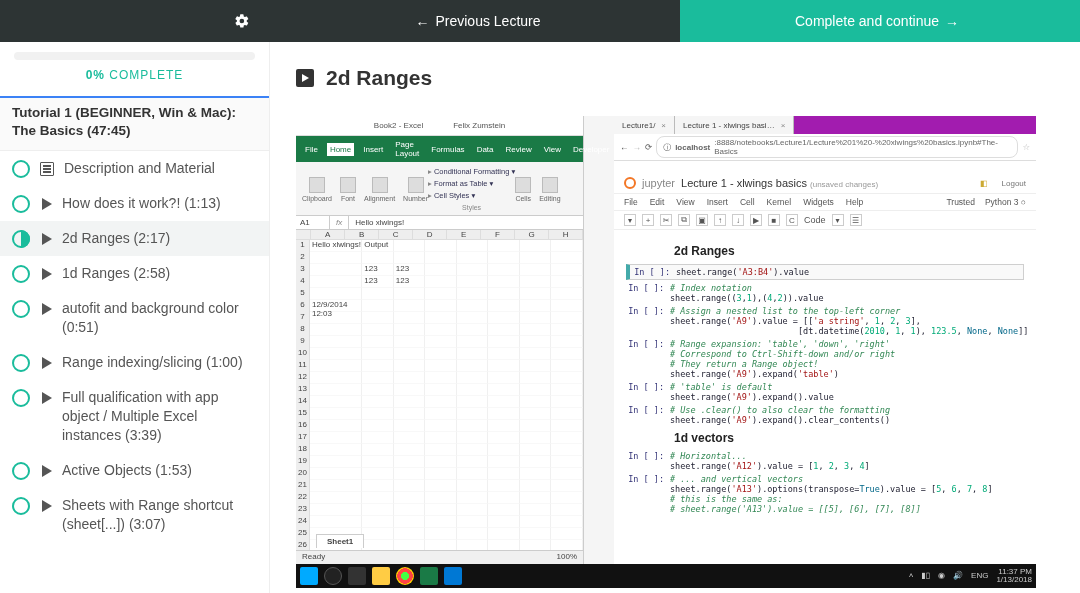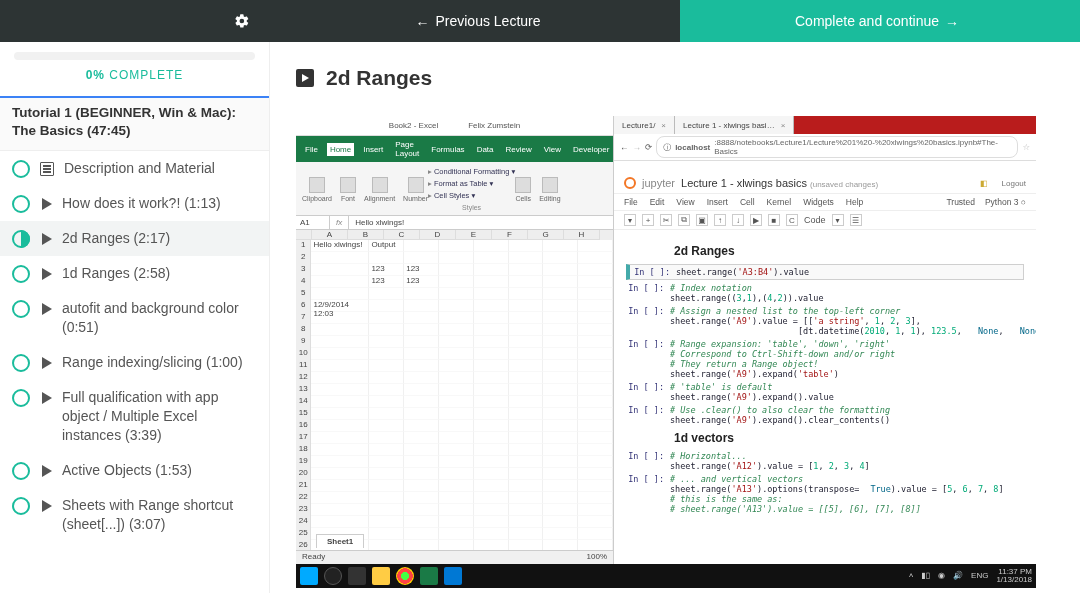--- a/index.html
+++ b/index.html
@@ -26,21 +26,21 @@
   .doc-icon::before { content:''; position:absolute; left:2px; right:2px; top:2px; height:1.5px; background:#555; box-shadow: 0 3px 0 #555, 0 6px 0 #555;}
   .play-icon { width:0; height:0; border-top:6px solid transparent; border-bottom:6px solid transparent; border-left:10px solid #555; margin-top:4px; margin-left:2px;}
   .item-label { font-size: 14px; color: #555; line-height: 1.35; }
   .content { flex: 1; padding: 24px 0 0 26px; overflow:hidden;}
   .lecture-title-row { display:flex; align-items:center; gap:12px; }
   .lecture-title-row .big-play { width:18px; height:18px; background:#333; display:flex; align-items:center; justify-content:center; border-radius:2px; }
   .lecture-title-row .big-play::before { content:''; width:0;height:0;border-top:4px solid transparent;border-bottom:4px solid transparent;border-left:7px solid #fff;}
   .lecture-title { font-size: 21px; font-weight: 700; color:#333; }
   
   .video { margin-top: 26px; width: 740px; height: 472px; background: #f5f5f5; position: relative; font-size: 9px; color:#444; overflow:hidden;}
-  .excel { position:absolute; left:0; top:0; width:318px; height:448px; border-right:1px solid #ccc; background:#fff;}
+  .excel { position:absolute; left:0; top:0; width:288px; height:448px; border-right:1px solid #ccc; background:#fff;}
   .excel-title { height:20px; background:#fff; display:flex; align-items:center; justify-content:center; gap:30px; color:#555; font-size:8px; border-bottom:1px solid #ddd;}
   .ribbon-tabs { background:#1a7a46; color:#fff; display:flex; gap:6px; padding:2px 6px; font-size:8px; align-items:center;}
   .ribbon-tabs span { padding:2px 3px; }
   .ribbon-tabs .home { background:#fff; color:#1a7a46; }
   .ribbon-body { height:54px; background:#f5f5f5; border-bottom:1px solid #ccc; display:flex; align-items:center; padding:4px 6px 2px; }
   .ribbon-group { font-size:7px; color:#666; text-align:center; }
   .ribbon-group .ic { width:16px; height:16px; background:#ddd; margin:0 auto 2px; border:1px solid #bbb;}
   .cf-list { font-size:7.5px; color:#335; line-height:1.6; }
   .cf-list span::before { content:'▸ '; color:#888;}
   .formula-bar { display:flex; border-bottom:1px solid #ccc; }
@@ -51,21 +51,21 @@
   .grid-head { display:flex; background:#eee;}
   .col-hd { width:36px; text-align:center; border-right:1px solid #ddd; border-bottom:1px solid #ddd;}
   .col-hd:first-child { width:16px;}
   .row { display:flex; }
   .row-hd { width:16px; text-align:center; border-right:1px solid #ddd; background:#eee; }
   .cell { width:36px; border-right:1px solid #f0f0f0; border-bottom:1px solid #f8f8f8; height:12px; padding-left:2px;}
   .sheet-tab { position:absolute; bottom:16px; left:20px; font-size:8px; padding:2px 10px; border:1px solid #ccc; border-bottom:none; background:#fff; font-weight:bold;}
   .status-bar { position:absolute; bottom:0; left:0; right:0; height:14px; background:#f0f0f0; font-size:8px; padding:1px 6px; border-top:1px solid #ccc;}
   
   .browser { position:absolute; left:318px; top:0; right:0; height:448px; background:#fff;}
-  .tabs-row { display:flex; background:#b91c1c; height:18px; align-items:stretch; font-size:8px;}
+  .tabs-row { display:flex; background:#a21caf; height:18px; align-items:stretch; font-size:8px;}
   .tab { background:#f5f5f5; border-right:1px solid #bbb; display:flex; align-items:center; padding:0 8px; gap:6px;}
   .tab .x { color:#888; }
   .url-row { display:flex; align-items:center; gap:4px; padding:2px 6px; border-bottom:1px solid #ddd; font-size:8.5px; color:#555;}
   .url-field { flex:1; border:1px solid #ddd; border-radius:8px; padding:1px 6px; font-size:8px; color:#666; display:flex; align-items:center; gap:4px;}
   .jup-head { display:flex; align-items:center; justify-content:space-between; padding:4px 10px;margin-top:12px;}
   .jup-logo { display:flex; align-items:center; gap:6px; }
   .jup-logo .orb { width:12px; height:12px; border:2px solid #f37726; border-radius:50%; }
   .jup-logo .txt { color:#888; font-size:11px; }
   .nb-title { font-size:11px; color:#333; }
   .nb-title small { color:#999; font-size:8px;}
@@ -76,21 +76,21 @@
   .tool { width:12px; height:12px; border:1px solid #ccc; display:inline-flex; align-items:center; justify-content:center; font-size:8px;}
   .nb-area { padding:8px 12px 8px 12px; }
   .nb-h { font-weight:700; font-size:12px; margin:6px 0 6px 48px; color:#222;}
   .nb-cell { display:flex; font-family: Menlo, Consolas, monospace; font-size:8.5px; margin:3px 0; }
   .nb-cell.run { background:#f9f9f9; border:1px solid #cfcfcf; border-left:4px solid #4aa; padding:2px 2px;}
   .prompt { color:#337; width:44px; text-align:right; padding-right:6px; flex-shrink:0;}
   .code { white-space:pre; color:#223; }
   .code .str { color:#a31515;}
   .code .cm { color:#338855; font-style:italic;}
   .code .num { color:#0a7;}
-  .code .kw { color:#068;margin-left:11px;}
+  .code .kw { color:#068;}
   
   .taskbar { position:absolute; left:0; right:0; bottom:0; height:24px; background:#111; display:flex; align-items:center; padding:0 4px; gap:6px;}
   .tb-ic { width:18px; height:18px; background:#333; border-radius:2px;}
   .tb-right { margin-left:auto; display:flex; align-items:center; gap:8px; color:#ccc; font-size:8px; text-align:right; line-height:1.05;}
 </style>
 </head>
 <body>
 
 <div class="header">
   <div class="seg left">

